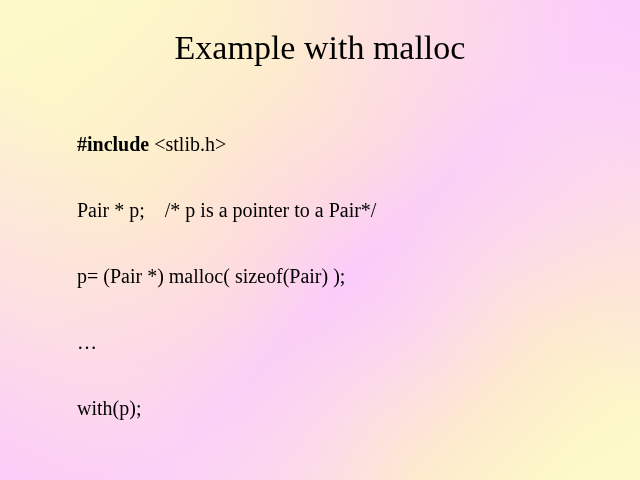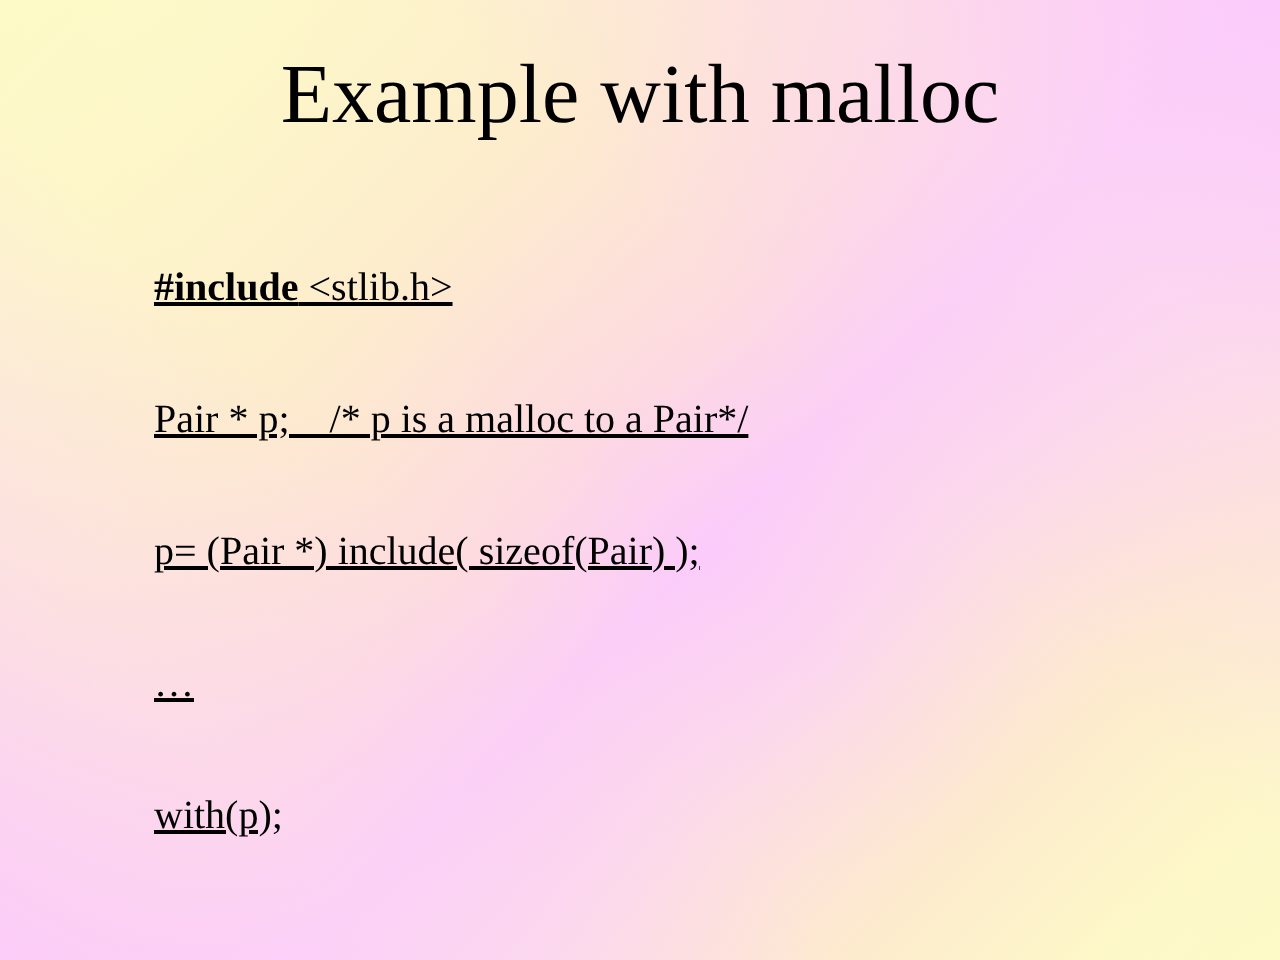--- a/index.html
+++ b/index.html
@@ -48,34 +48,33 @@
     pointer-events: none;
   }
   #slide > * { position: relative; z-index: 1; }
 
   .title {
     position: absolute;
     top: 28px;
     left: 0;
     width: 640px;
     text-align: center;
-    font-size: 42px;
+    font-size: 34px;
     line-height: 40px;
     color: #000000;
     font-weight: normal;
     letter-spacing: 0px;
     white-space: pre;
   }
 
   .body-block {
     position: absolute;
     left: 77px;
     top: 88px;
     width: 540px;
-    text-decoration: underline;
   }
   .code-line {
     font-size: 20px;
     line-height: 33px;
     color: #000000;
     white-space: pre;
     min-height: 33px;
   }
   .code-line.blank {
     height: 33px;
@@ -90,25 +89,25 @@
 <div id="slide">
 
   <div class="title">Example with malloc</div>
 
   <div class="body-block">
 
     <div class="code-line"><span class="bold">#include</span><span> &lt;stlib.h&gt;</span></div>
 
     <div class="code-line blank"></div>
 
-    <div class="code-line">Pair * p;    /* p is a malloc to a Pair*/</div>
+    <div class="code-line">Pair * p;    /* p is a pointer to a Pair*/</div>
 
     <div class="code-line blank"></div>
 
-    <div class="code-line">p= (Pair *) include( sizeof(Pair) );</div>
+    <div class="code-line">p= (Pair *) malloc( sizeof(Pair) );</div>
 
 
     <div class="code-line blank"></div>
 
     <div class="code-line">…</div>
 
     <div class="code-line blank"></div>
 
     <div class="code-line">with(p);</div>
 

